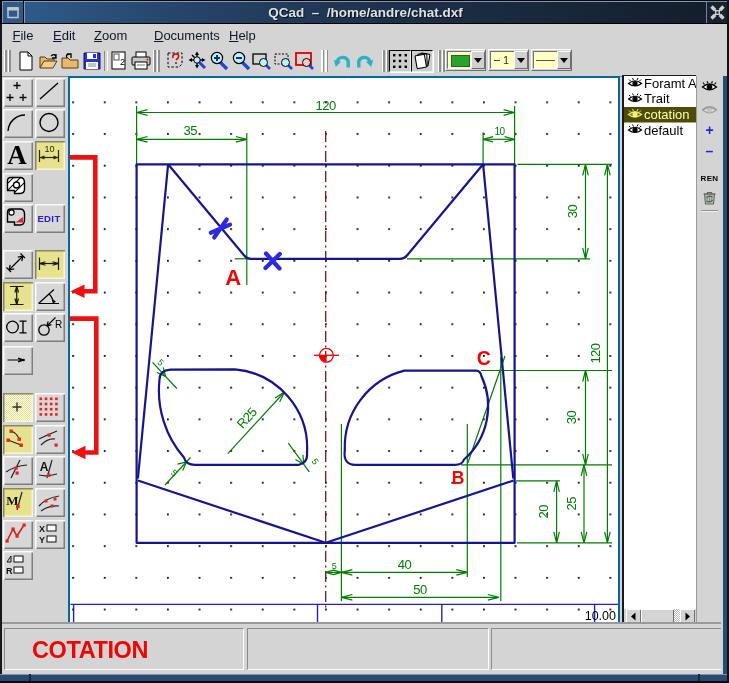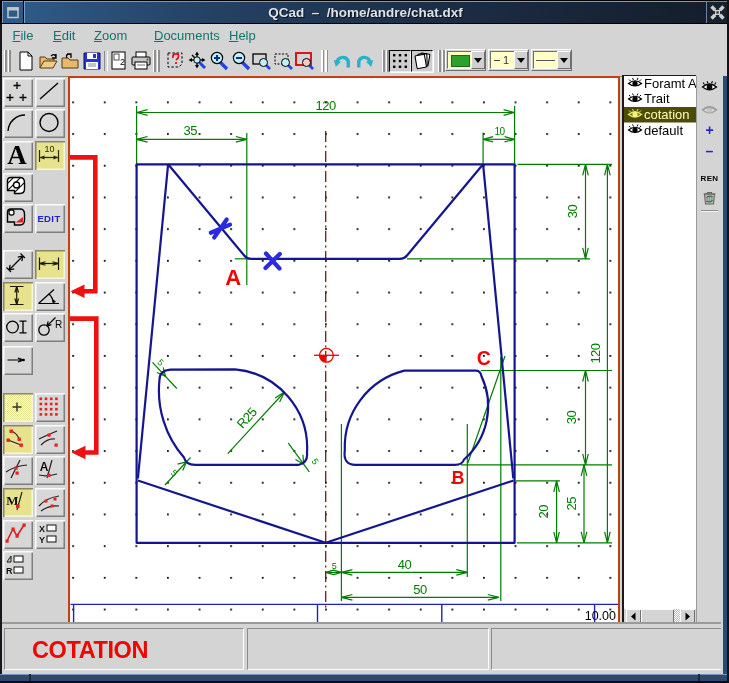--- a/index.html
+++ b/index.html
@@ -3,40 +3,40 @@
 html,body{margin:0;padding:0;}
 
 #win{position:relative;will-change:transform;width:729px;height:683px;background:#d4d4d4;font-family:"Liberation Sans",sans-serif;overflow:hidden;}
 
 #titlebar{position:absolute;left:0;top:0;width:729px;height:24px;background:#000;}
 #tbar{position:absolute;left:24px;top:1px;width:681px;height:21px;background:linear-gradient(90deg,#2e5a88 0%,#26456a 22%,#1d3049 55%,#141e2c 100%);border-top:1px solid #7d9cbc;border-left:1px solid #7d9cbc;display:flex;align-items:center;justify-content:center;}
 #tbar span{color:#dde2e8;font-weight:bold;font-size:13.5px;text-shadow:1px 1px 0 #0a1016;letter-spacing:0px;}
 #mbtn{position:absolute;left:2px;top:1px;width:20px;height:21px;background:#2d5a89;border-top:1px solid #7d9cbc;border-left:1px solid #7d9cbc;}
 #xbtn{position:absolute;left:706px;top:1px;width:21px;height:21px;background:#18222f;border-top:1px solid #6d87a3;border-left:1px solid #6d87a3;}
 
-#menubar{position:absolute;left:2px;top:24px;width:725px;height:23px;background:#d4d4d4;font-size:13px;color:#0f766e;}
+#menubar{position:absolute;left:2px;top:24px;width:725px;height:23px;background:#d4d4d4;font-size:13px;color:#0f172a;}
 #menubar span{position:absolute;top:4px;}
 
 #toolbar{position:absolute;left:2px;top:47px;width:725px;height:29px;background:#d4d4d4;border-bottom:1px solid #8a8a8a;}
 .grip{position:absolute;top:3px;width:7px;height:22px;background:linear-gradient(90deg,#fdfdfd 0 1.5px,#8f8f8f 1.5px 3px,#d4d4d4 3px 4px,#fdfdfd 4px 5.5px,#8f8f8f 5.5px 7px);}
 .tbb{position:absolute;top:3px;width:22px;height:22px;}
 .tbb svg{position:absolute;left:1px;top:1px;}
 .pressed{background:#cdcdcd;border:1px solid;border-color:#000 #ededed #ededed #000;width:20px;height:20px;box-shadow:1px 1px 0 #fff;}
 .pressed svg{left:0;top:0;}
 .tsep{position:absolute;top:4px;width:2px;height:20px;border-left:1px solid #8b8b8b;border-right:1px solid #fff;}
 .combo{position:absolute;top:2px;height:20px;background:#d4d4d4;border:1px solid;border-color:#fdfdfd #6f6f6f #6f6f6f #fdfdfd;}
 .cfield{position:absolute;left:1px;top:1px;height:16px;background:#ffffc6;border:1px solid;border-color:#6f6f6f #fdfdfd #fdfdfd #6f6f6f;}
 .cbtn{position:absolute;top:1px;width:12px;height:16px;background:#d0d0d0;border:1px solid;border-color:#fdfdfd #6f6f6f #6f6f6f #fdfdfd;}
 .cbtn:after{content:"";position:absolute;left:2px;top:6px;border:4px solid transparent;border-top:5px solid #000;}
 
 .tl{position:absolute;width:30px;height:29px;background:#d7d7d7;box-shadow:inset 1.5px 1.5px 0 #fbfbfb,inset -1.5px -1.5px 0 #7e7e7e;}
 .tly{background:#e6e28e;box-shadow:inset 1.5px 1.5px 0 #8a885e,inset -1.5px -1.5px 0 #f8f6da;}
 .tld{background-image:repeating-conic-gradient(#fdfdee 0 25%,#e4e18b 0 50%);background-size:2px 2px;box-shadow:inset 1.5px 1.5px 0 #8a885e,inset -1.5px -1.5px 0 #f8f6da;}
 
-#cwrap{position:absolute;left:68px;top:76px;width:552px;height:549px;background:#c2410c;}
+#cwrap{position:absolute;left:68px;top:76px;width:552px;height:549px;background:#0369a1;}
 #canvas{position:absolute;left:2px;top:2px;width:548px;height:545px;background:#fff;}
 
 #rlist{position:absolute;left:621.5px;top:75px;width:74.5px;height:549px;background:#fff;border-left:2px solid #1a1a1a;border-top:1.5px solid #1a1a1a;box-sizing:border-box;font-size:13px;overflow:hidden;}
 #rstrip{position:absolute;left:696px;top:76px;width:26px;height:548px;background:#d4d4d4;border-left:1px solid #9a9a9a;box-sizing:border-box;}
 #hscroll{position:absolute;left:0;top:533px;width:74px;height:15px;background:#d4d4d4;}
 .sbtn{position:absolute;top:0;width:15px;height:15px;background:#d4d4d4;box-shadow:inset 1px 1px 0 #fdfdfd,inset -1px -1px 0 #6f6f6f;}
 #sthumb{position:absolute;left:17px;top:0;width:33px;height:15px;background:#d4d4d4;box-shadow:inset 1px 1px 0 #fdfdfd,inset -1px -1px 0 #6f6f6f;}
 #strack{position:absolute;left:50px;top:0;width:6.5px;height:15px;background-image:repeating-conic-gradient(#fff 0 25%,#b8b8b8 0 50%);background-size:2px 2px;}
 
 #status{position:absolute;left:2px;top:624px;width:725px;height:50px;background:#d4d4d4;}

